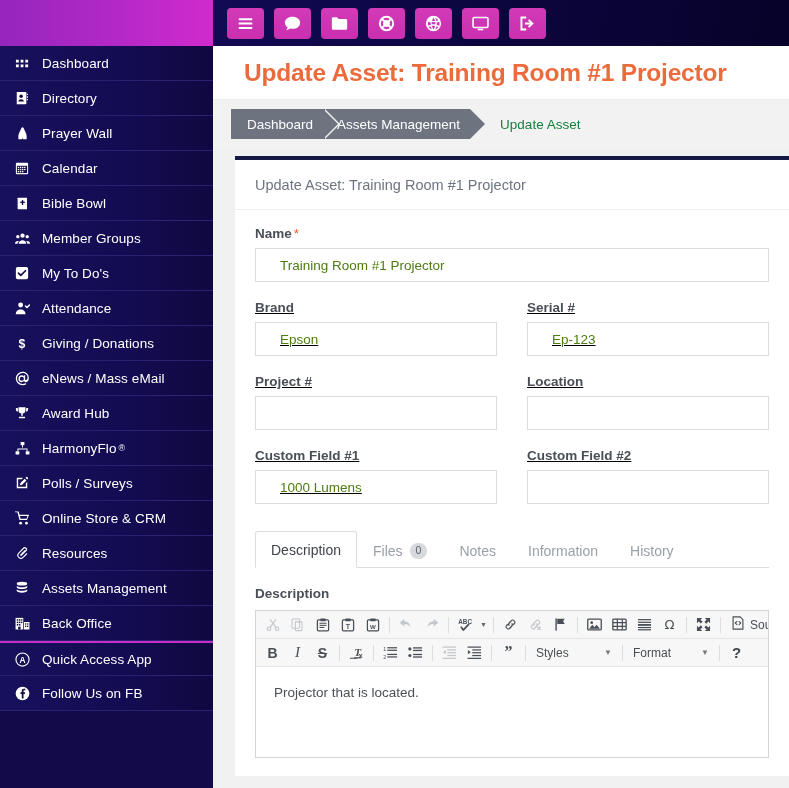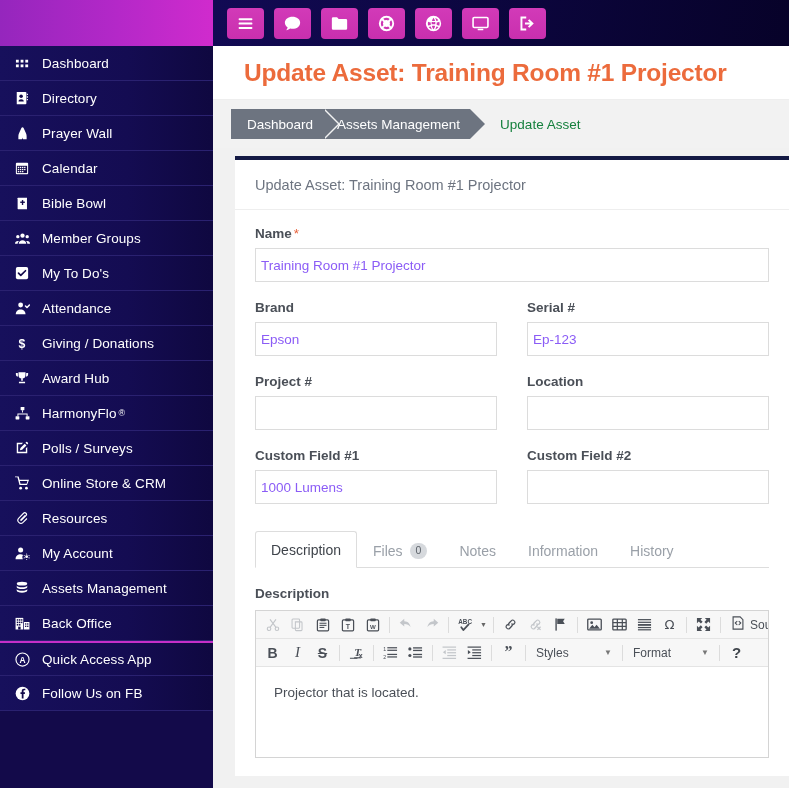--- a/index.html
+++ b/index.html
@@ -146,27 +146,27 @@
     font-weight: bold;
     margin-bottom: 7px;
     display: block;
   }
   .req { color: #e8613a; font-weight: normal; margin-left: 2px; }
   .inp {
     height: 34px;
     border: 1px solid #dcdcdc;
     background: #fff;
     display: flex; align-items: center;
-    padding: 0 5px;
+    padding: 0 24px;
     font-size: 13.5px;
-    color: #8b5cf6;
+    color: #4d7c0f;
     cursor: text;
   }
   .row2 { display: flex; gap: 30px; margin-top: 18px; }
-  .col { flex: 1 1 0; min-width: 0; }
+  .col { flex: 1 1 0; min-width: 0; text-decoration: underline; }
   .fld-full { margin-bottom: 0; }
 
   
   .tabs {
     display: flex; align-items: flex-end;
     margin-top: 26px;
     border-bottom: 1px solid #dddddd;
     padding-left: 0;
   }
   .tab {
@@ -349,20 +349,28 @@
         <li class="nav-item">
           <span class="ic">
             <svg width="14" height="15" viewBox="0 0 16 16" fill="currentColor" xmlns="http://www.w3.org/2000/svg">
               <text x="8" y="13.2" font-size="14" font-weight="bold" text-anchor="middle" font-family="Liberation Sans, sans-serif">$</text>
             </svg>
           </span>
           <span class="nav-label">Giving / Donations</span>
         </li>
         <li class="nav-item">
           <span class="ic">
+            <svg width="15" height="15" viewBox="0 0 16 16" fill="currentColor" xmlns="http://www.w3.org/2000/svg">
+              <path d="M8 .8a7.2 7.2 0 100 14.4c1.6 0 3-.4 4-1.1l-.8-1.2c-.8.6-1.9.9-3.2.9A5.8 5.8 0 118 2.2c3.1 0 5.4 2 5.4 4.8 0 1.6-.7 2.7-1.7 2.7-.6 0-.9-.35-.9-1V4.6H9.4v.9A2.9 2.9 0 007.2 4.5 3.6 3.6 0 003.7 8.2a3.5 3.5 0 003.5 3.7c1 0 1.8-.45 2.3-1.15.35.75 1.05 1.15 2 1.15 1.9 0 3.3-1.85 3.3-4.2C14.8 3.5 11.9.8 8 .8zm-.7 9.6a2.2 2.2 0 110-4.4 2.2 2.2 0 010 4.4z"></path>
+            </svg>
+          </span>
+          <span class="nav-label">eNews / Mass eMail</span>
+        </li>
+        <li class="nav-item">
+          <span class="ic">
             <svg width="14" height="14" viewBox="0 0 16 16" fill="currentColor" xmlns="http://www.w3.org/2000/svg">
               <path d="M4 1.5h8v3.2a4 4 0 01-8 0zM3.2 2.2H1v1.4c0 1.5 1 2.6 2.4 2.8zM12.8 2.2H15v1.4c0 1.5-1 2.6-2.4 2.8zM7.1 8.6h1.8v2.5H7.1zM4.5 12.4h7V14h-7z"></path>
             </svg>
           </span>
           <span class="nav-label">Award Hub</span>
         </li>
         <li class="nav-item">
           <span class="ic">
             <svg width="15" height="15" viewBox="0 0 16 16" fill="currentColor" xmlns="http://www.w3.org/2000/svg">
               <rect x="6" y="1" width="4" height="3.4" rx=".5"></rect>
@@ -393,31 +401,20 @@
           </span>
           <span class="nav-label">Online Store &amp; CRM</span>
         </li>
         <li class="nav-item">
           <span class="ic">
             <svg width="14" height="14" viewBox="0 0 16 16" fill="currentColor" xmlns="http://www.w3.org/2000/svg">
               <path d="M11.5 4.3l-5.4 5.4a1.1 1.1 0 001.5 1.5l5.4-5.4a2.6 2.6 0 10-3.7-3.7L3.9 7.6a4.1 4.1 0 005.8 5.8l4.4-4.4-.9-.9-4.4 4.4a2.8 2.8 0 01-4-4l5.4-5.4a1.3 1.3 0 011.9 1.9z"></path>
             </svg>
           </span>
           <span class="nav-label">Resources</span>
-        </li>
-        <li class="nav-item">
-          <span class="ic">
-            <svg width="15" height="15" viewBox="0 0 16 16" fill="currentColor" xmlns="http://www.w3.org/2000/svg">
-              <circle cx="6" cy="4.2" r="2.7"></circle>
-              <path d="M.6 14c0-3.1 2.4-5.1 5.4-5.1 1 0 1.9.2 2.6.6-.5.6-.8 1.4-.8 2.3 0 .8.2 1.5.6 2.2z"></path>
-              <circle cx="12.4" cy="11.4" r="1.5"></circle>
-              <path d="M12.4 7.8l.8 1.2h-1.6zM12.4 15l-.8-1.2h1.6zM15.6 9.6l-.4 1.4-1.2-1zM9.2 13.2l.4-1.4 1.2 1zM15.6 13.2l-1.6-.4 1.2-1zM9.2 9.6l1.6.4-1.2 1z"></path>
-            </svg>
-          </span>
-          <span class="nav-label">My Account</span>
         </li>
         <li class="nav-item">
           <span class="ic">
             <svg width="14" height="14" viewBox="0 0 16 16" fill="currentColor" xmlns="http://www.w3.org/2000/svg">
               <ellipse cx="8" cy="3" rx="6" ry="2.1"></ellipse>
               <path d="M2 5v2.1c0 1.2 2.7 2.1 6 2.1s6-.9 6-2.1V5c0 1.2-2.7 2.1-6 2.1S2 6.2 2 5z"></path>
               <path d="M2 9.1v2.1c0 1.2 2.7 2.1 6 2.1s6-.9 6-2.1V9.1c0 1.2-2.7 2.1-6 2.1s-6-.9-6-2.1z"></path>
             </svg>
           </span>
           <span class="nav-label">Assets Management</span>

